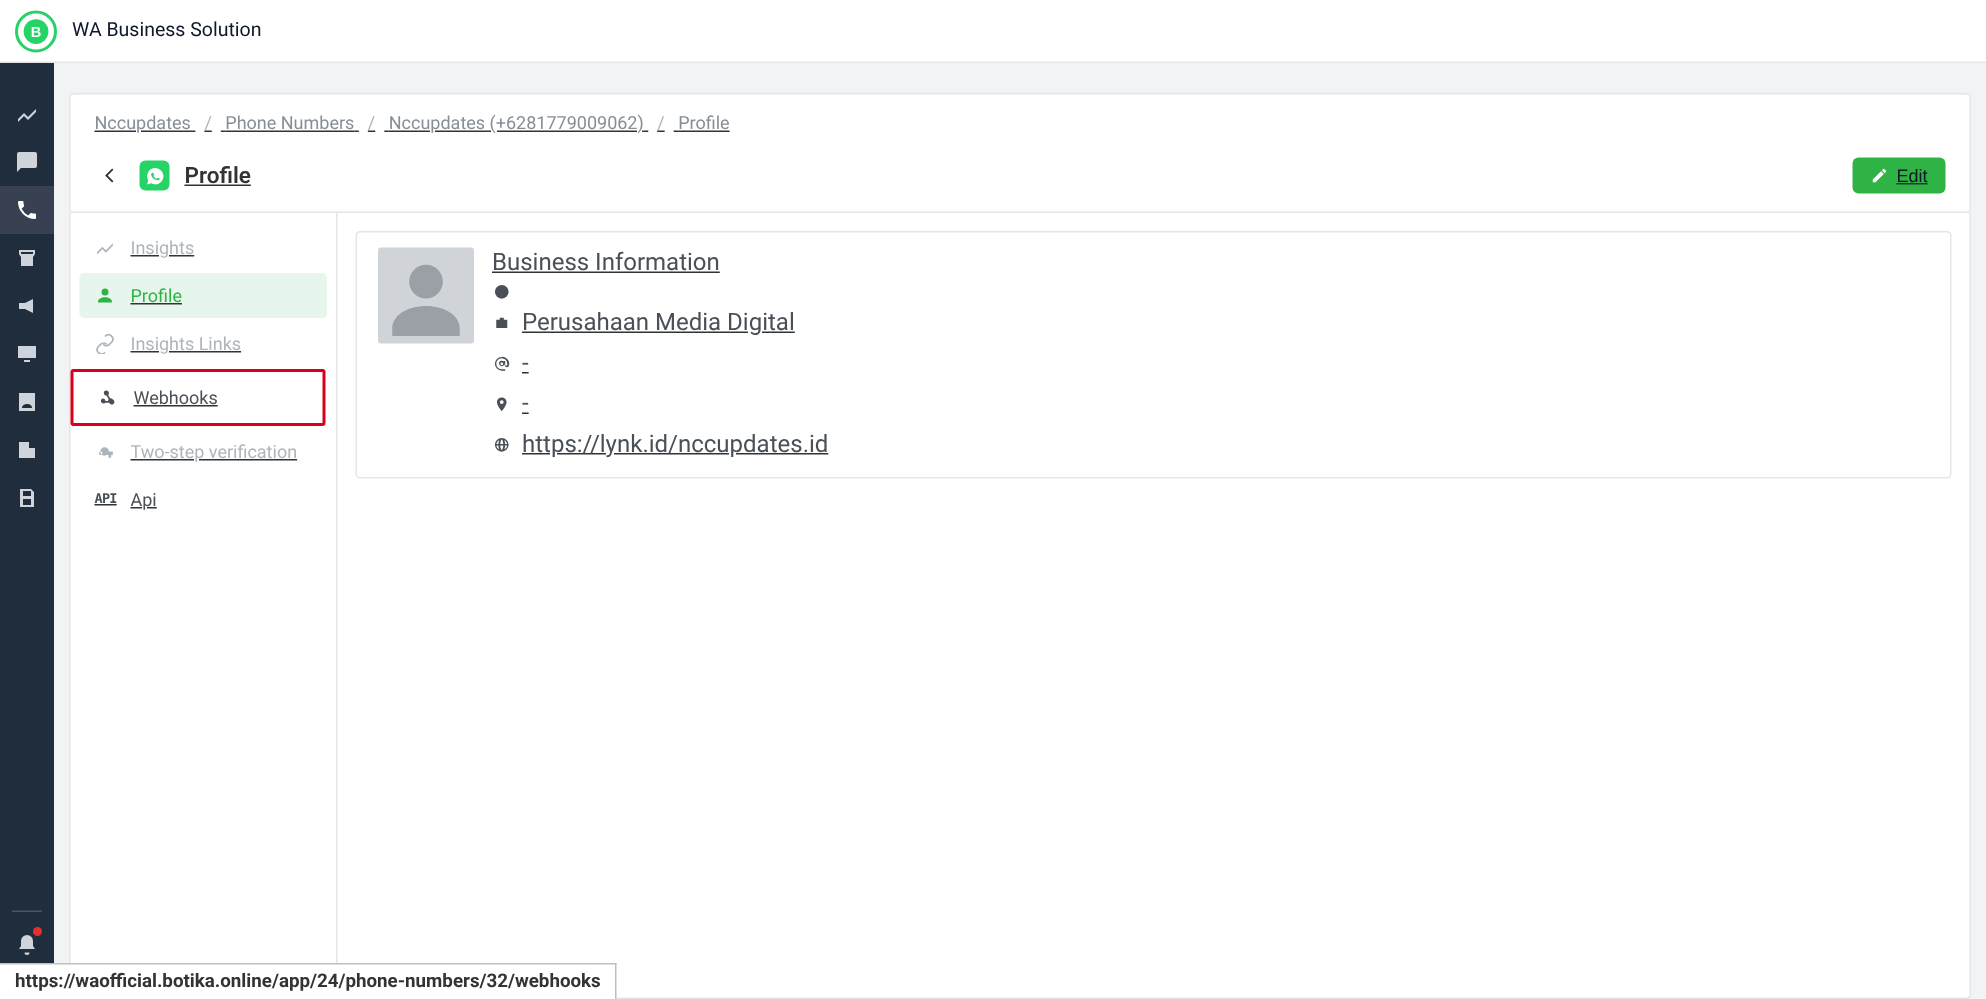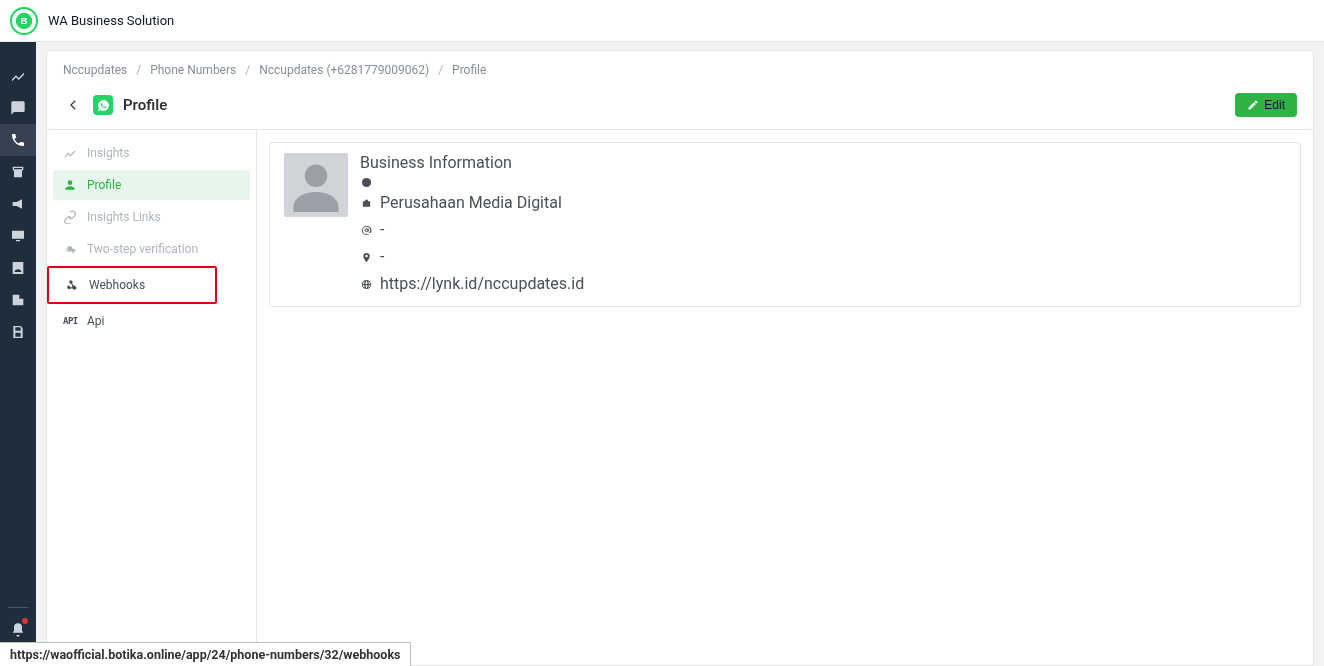--- a/index.html
+++ b/index.html
@@ -19,41 +19,41 @@
   .left-rail { width: 36px; background: #1f2d3d; display: flex; flex-direction: column; align-items: center; padding-top: 18px; }
   .rail-item { width: 36px; height: 32px; display: flex; align-items: center; justify-content: center; color: #ced4da; cursor: pointer; }
   .rail-item.active { background: #374151; color: #fff; }
   .rail-item svg { width: 16px; height: 16px; fill: currentColor; }
   .rail-spacer { flex: 1; }
   .rail-divider { width: 20px; height: 1px; background: #4b5563; margin: 6px 0; }
   .rail-bell { position: relative; margin-bottom: 20px; }
   .rail-bell .dot { position: absolute; top: 4px; right: 8px; width: 6px; height: 6px; background: #e03131; border-radius: 50%; }
 
   
-  .main { flex: 1; display: flex; flex-direction: column; padding: 8px 10px 0 10px; min-width: 0; }
+  .main { flex: 1; display: flex; flex-direction: column; padding: 20px 10px 0 10px; min-width: 0; text-decoration: underline; }
   .card { background: #fff; border: 1px solid #e5e5e5; border-radius: 3px; }
   .breadcrumbs { padding: 12px 16px; font-size: 12px; color: #868e96; }
   .breadcrumbs .bc-link { color: #868e96; cursor: pointer; }
   .breadcrumbs .sep { margin: 0 6px; color: #adb5bd; }
   .page-head { display: flex; align-items: center; padding: 4px 16px 12px 16px; }
   .page-head .back { width: 20px; height: 20px; display:flex; align-items:center; justify-content:center; cursor:pointer; margin-right: 10px; color:#333; }
   .page-head .back svg { width: 14px; height: 14px; fill: currentColor; }
   .wa-badge { width: 20px; height: 20px; border-radius: 4px; background: #25D366; display:flex; align-items:center; justify-content:center; margin-right: 10px; }
   .wa-badge svg { width: 13px; height: 13px; fill:#fff; }
   .page-title { font-size: 15px; font-weight: 600; }
   .page-head .spacer { flex: 1; }
   .edit-btn { background: #2fb344; color: #0f172a; border: none; border-radius: 4px; padding: 5px 12px; font-size: 12px; display:flex; align-items:center; cursor:pointer; }
   .edit-btn svg { width: 12px; height: 12px; fill:#fff; margin-right: 5px; }
 
   
   .content-row { flex:1; display:flex; min-height:0; }
   .content-row .card { flex:1; display:flex; min-height: 520px; }
 
   
-  .sub-nav { width: 210px; border-right: 1px solid #e5e5e5; padding: 8px 6px; }
+  .sub-nav { width: 178px; border-right: 1px solid #e5e5e5; padding: 8px 6px; }
   .sub-nav-item { display:flex; align-items:center; padding: 8px 10px; font-size: 12px; color: #adb5bd; border-radius: 3px; cursor:pointer; margin-bottom: 2px; position: relative; }
   .sub-nav-item.active { background: #e6f6ec; color: #2fb344; }
   .sub-nav-item.enabled { color: #495057; }
   .sub-nav-item svg { width: 14px; height: 14px; margin-right: 10px; fill: currentColor; flex-shrink:0; }
   .sub-nav-item.highlight-box { border: 2.5px solid #d9001b; border-radius: 2px; width: 170px; margin-left: -6px; padding-left: 16px; padding-top: 10px; padding-bottom: 10px; }
   .api-label { font-family: monospace; font-size: 9px; font-weight: bold; letter-spacing: -0.5px; margin-right: 10px; width:14px; text-align:center; }
 
   
   .detail { flex:1; padding: 12px; }
   .detail-inner { border: 1px solid #e5e5e5; border-radius: 3px; padding: 10px 14px; display:flex; }
@@ -187,31 +187,31 @@
                 <path d="M12 12a4 4 0 100-8 4 4 0 000 8zm0 2c-4 0-8 2-8 5v1h16v-1c0-3-4-5-8-5z"></path>
               </svg>
             <span>Profile</span>
           </div>
           <div class="sub-nav-item">
             <svg viewBox="0 0 24 24">
                 <path d="M10 13a5 5 0 007 0l3-3a5 5 0 00-7-7l-1 1m2 9a5 5 0 00-7 0l-3 3a5 5 0 007 7l1-1" fill="none" stroke="currentColor" stroke-width="2"></path>
               </svg>
             <span>Insights Links</span>
           </div>
+          <div class="sub-nav-item enabled highlight-box">
+            <svg viewBox="0 0 24 24">
+                <path d="M10 4a3 3 0 013 3c0 .8-.3 1.5-.8 2l2.3 4a3 3 0 11-1.7 1l-2.3-4a3 3 0 11-.5-6zm-4 9a3 3 0 013 3h4.5a3 3 0 110 2H9a3 3 0 11-3-5z"></path>
+              </svg>
+            <span>Webhooks</span>
+          </div>
           <div class="sub-nav-item">
             <svg viewBox="0 0 24 24">
                 <path d="M7 14a5 5 0 119.6-2H21v4h-2v3h-3v-3h-2.4A5 5 0 017 14zm0-2a2 2 0 100 4 2 2 0 000-4z"></path>
               </svg>
             <span>Two-step verification</span>
-          </div>
-          <div class="sub-nav-item enabled highlight-box">
-            <svg viewBox="0 0 24 24">
-                <path d="M10 4a3 3 0 013 3c0 .8-.3 1.5-.8 2l2.3 4a3 3 0 11-1.7 1l-2.3-4a3 3 0 11-.5-6zm-4 9a3 3 0 013 3h4.5a3 3 0 110 2H9a3 3 0 11-3-5z"></path>
-              </svg>
-            <span>Webhooks</span>
           </div>
           <div class="sub-nav-item enabled">
             <span class="api-label">API</span>
             <span>Api</span>
           </div>
         </div>
 
         <div class="detail">
           <div class="detail-inner">
             <div class="avatar">

